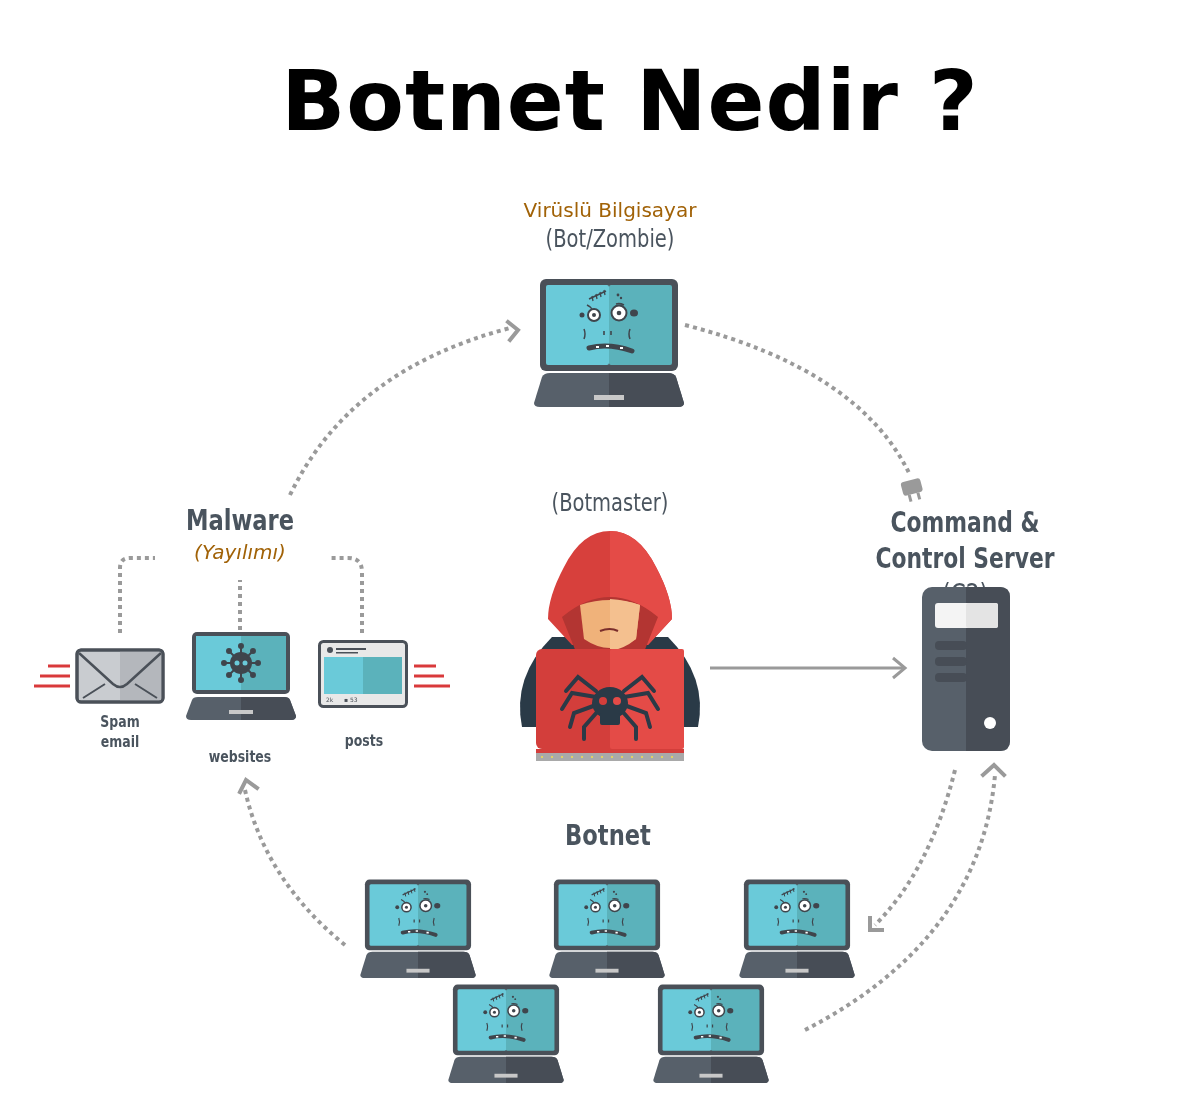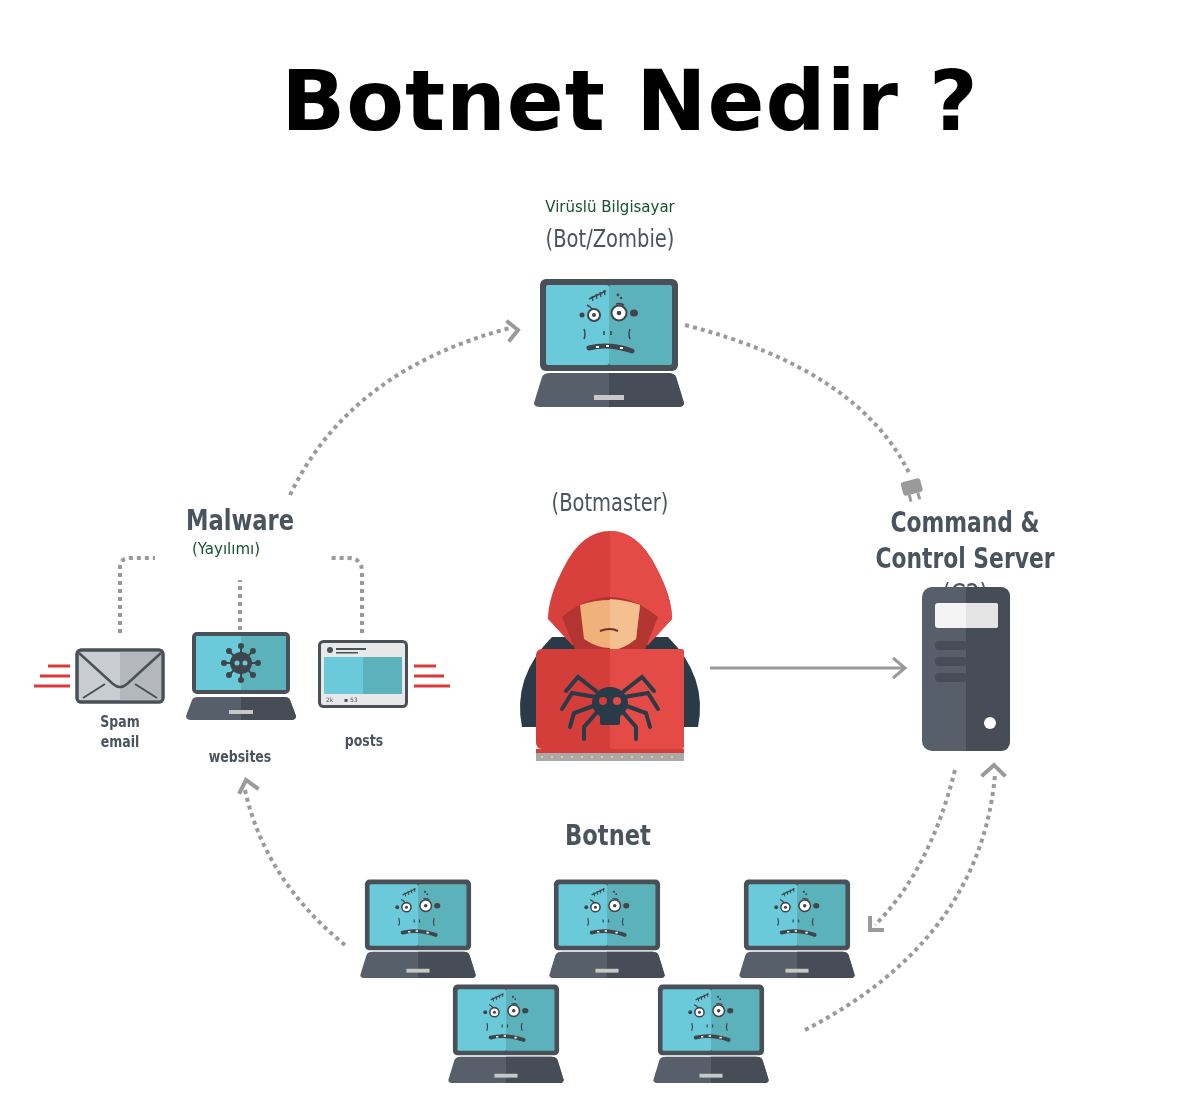--- a/index.html
+++ b/index.html
@@ -1,20 +1,20 @@
 <!DOCTYPE html>
 <html><head>
 <meta charset="utf-8">
 <style>
   html, body { margin:0; padding:0; background:#ffffff; }
   body { width:1200px; height:1110px; position:relative; overflow:hidden; font-family:"DejaVu Sans", sans-serif; }
   .abs { position:absolute; }
   .title { left:0; width:1260px; top:52px; text-align:center; font-family:"DejaVu Sans", sans-serif; font-weight:bold; font-size:84px; color:#000; letter-spacing:1px; }
   .lbl-cond { font-family:"DejaVu Sans", sans-serif; font-weight:bold; color:#4a545e; text-align:center; transform:scaleX(0.78); transform-origin:center; }
-  .small-black { font-family:"DejaVu Sans", sans-serif; color:#14532d; text-align:center; font-size:15px; }
+  .small-black { font-family:"DejaVu Sans", sans-serif; color:#a16207; text-align:center; font-size:20px; }
   svg.overlay { position:absolute; left:0; top:0; }
 </style>
 </head>
 <body>
 
 <svg width="0" height="0" style="position:absolute">
   <defs>
 
     <symbol id="zombie-laptop" viewBox="0 0 150 130">
       <rect x="6" y="2" width="138" height="92" rx="6" fill="#4a5058"></rect>
@@ -90,21 +90,21 @@
   </g>
 </svg>
 
 <div class="abs small-black" style="left:500px;top:198px;width:220px;font-family:'DejaVu Sans',sans-serif;">Virüslü Bilgisayar</div>
 <div class="abs lbl-cond" style="left:490px;top:224px;width:240px;font-size:25px;font-weight:normal;">(Bot/Zombie)</div>
 <svg class="abs" style="left:530px;top:277px" width="158" height="130">
     <use href="#zombie-laptop"></use>
   </svg>
 
 <div class="abs lbl-cond" style="left:140px;top:503px;width:200px;font-size:29px;">Malware</div>
-<div class="abs small-black" style="left:156px;top:540px;width:140px;">(Yayılımı)</div>
+<div class="abs small-black" style="left:170px;top:540px;width:140px;font-style:italic;">(Yayılımı)</div>
 
 <svg class="abs" style="left:75px;top:648px" width="90" height="56" viewBox="0 0 90 56">
   <rect x="2" y="2" width="86" height="52" rx="4" fill="#c9ccd0" stroke="#4a5058" stroke-width="3"></rect>
   <rect x="45" y="3.5" width="41.5" height="49" fill="#b4b7bc"></rect>
   <rect x="2" y="2" width="86" height="52" rx="4" fill="none" stroke="#4a5058" stroke-width="3"></rect>
   <path d="M4 5 L38 36 Q45 42 52 36 L86 5" fill="none" stroke="#4a5058" stroke-width="2.5"></path>
   <path d="M8 50 L30 36 M82 50 L60 36" stroke="#4a5058" stroke-width="2"></path>
 </svg>
 <div class="abs lbl-cond" style="left:70px;top:712px;width:100px;font-size:16px;line-height:20px;">
   <div>Spam</div>

